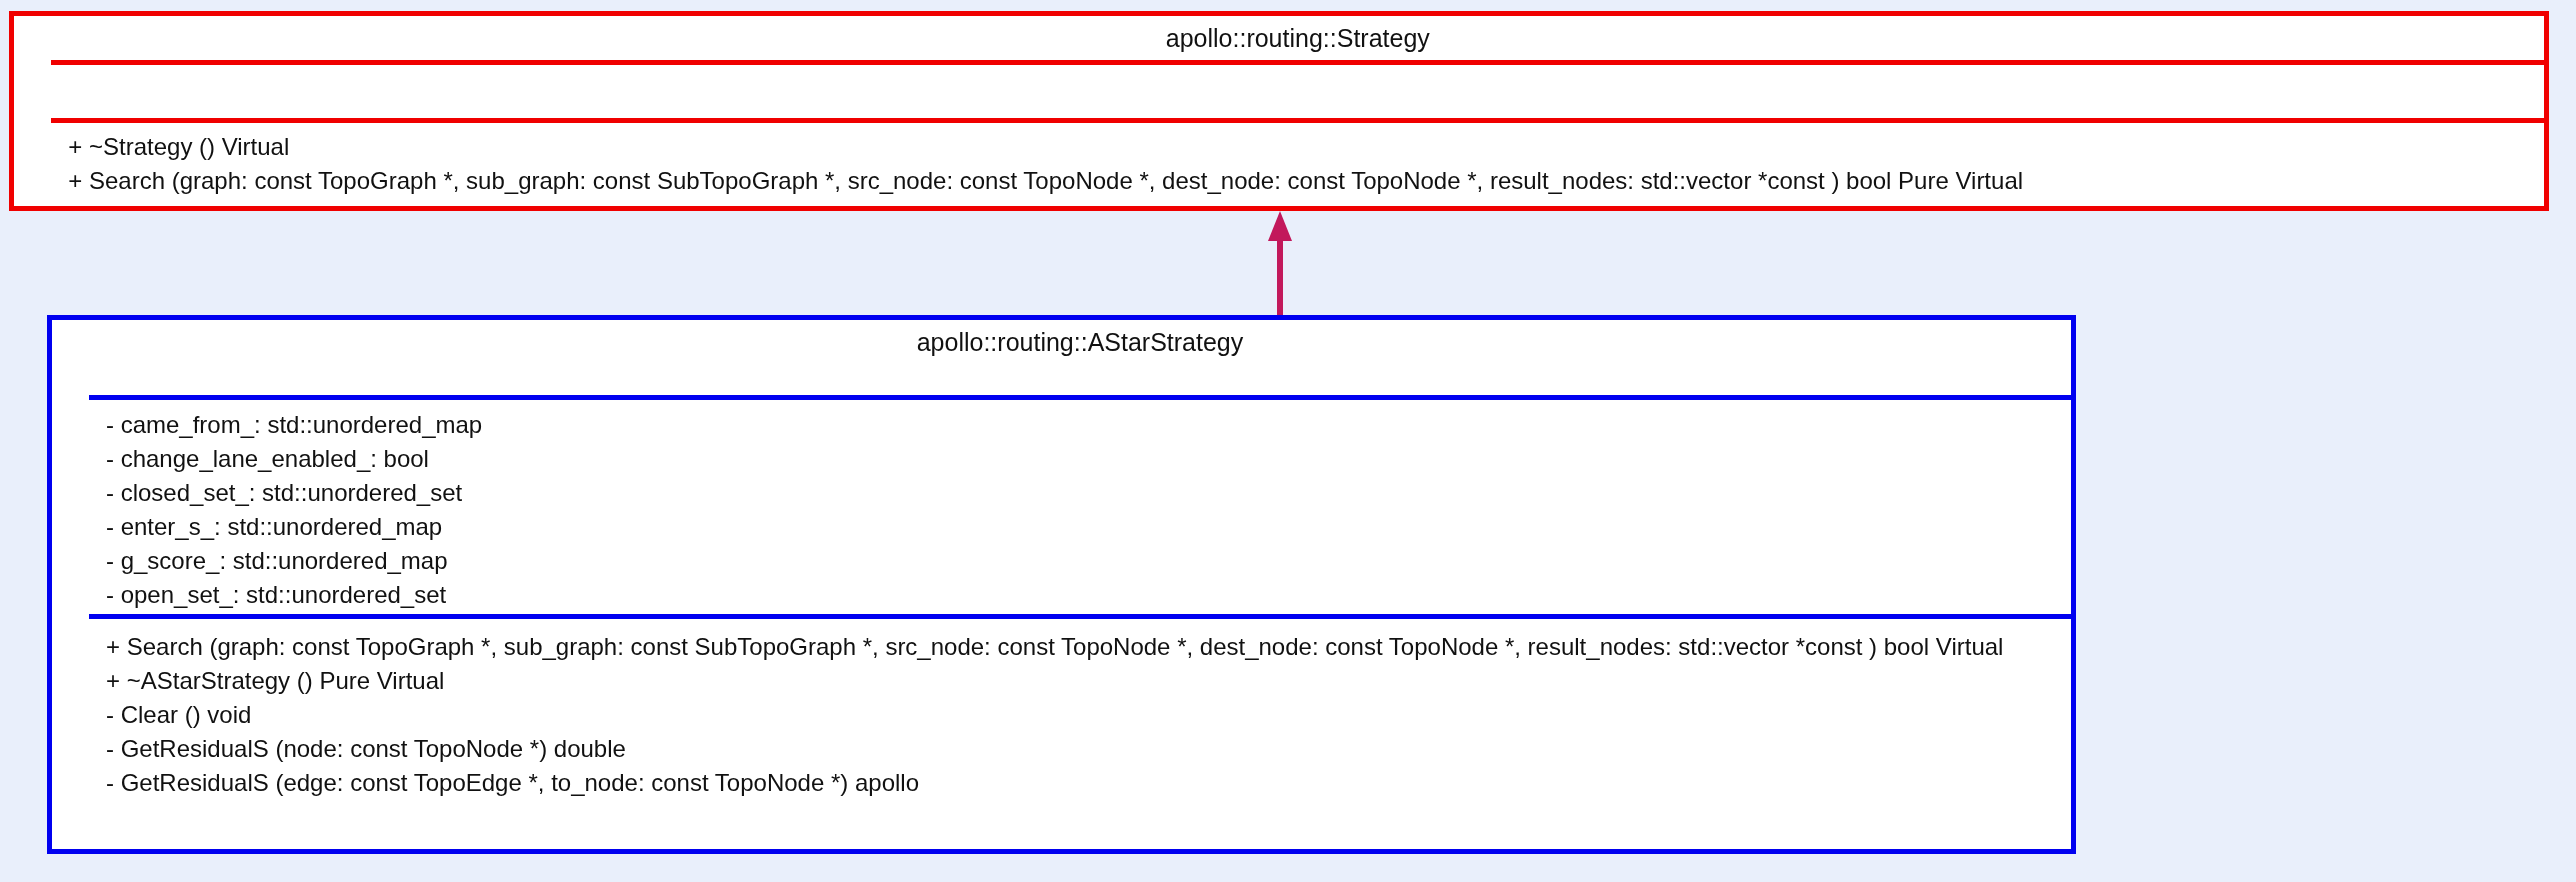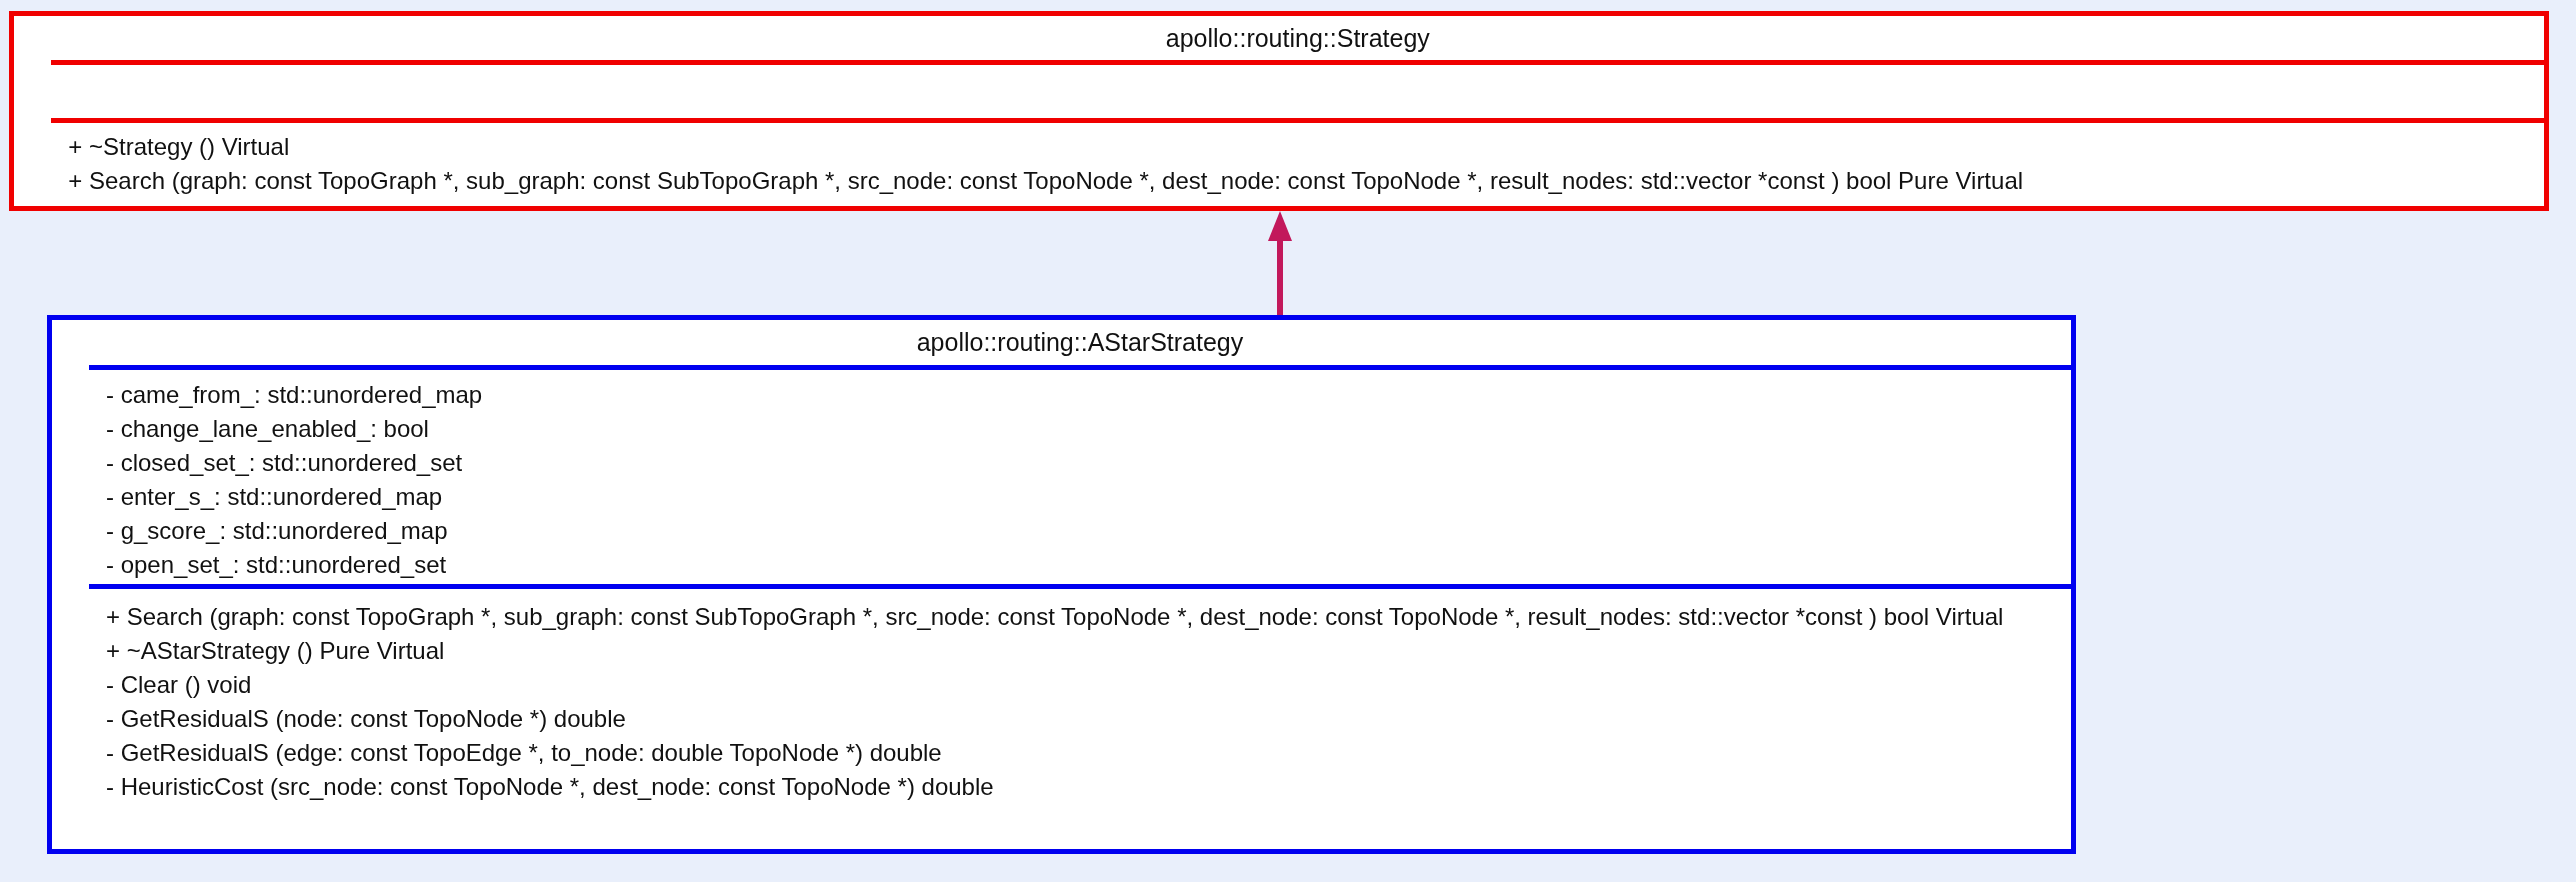--- a/index.html
+++ b/index.html
@@ -45,21 +45,21 @@
     padding-left:17px;
   }
   
   #strategy-box{left:9.3px;top:11.2px;width:2540px;height:200px;}
   #strategy-box .uml-title{height:44px;}
   #strategy-box .attrs{height:58px;}
   #strategy-box .methods{height:73px;padding-top:6.5px;}
   
   #astar-box{left:47px;top:315px;width:2029px;height:539px;}
   #astar-box .uml-title{height:45px;}
-  #astar-box .attrs{height:219px;padding-top:8.4px;}
+  #astar-box .attrs{height:219px;padding-top:8.4px;margin-top:30px;}
   #astar-box .methods{height:264px;padding-top:11.2px;}
   
   .arrow{
     position:absolute;
     left:1268px;top:211px;
     width:24px;height:105px;
     display:flex;flex-direction:column;align-items:center;
   }
   .arrow .head{
     width:0;height:0;
@@ -100,19 +100,18 @@
       <div class="line">- closed_set_: std::unordered_set</div>
       <div class="line">- enter_s_: std::unordered_map</div>
       <div class="line">- g_score_: std::unordered_map</div>
       <div class="line">- open_set_: std::unordered_set</div>
     </div>
     <div class="uml-section methods">
       <div class="line">+ Search (graph: const TopoGraph *, sub_graph: const SubTopoGraph *, src_node: const TopoNode *, dest_node: const TopoNode *, result_nodes: std::vector *const ) bool Virtual</div>
       <div class="line">+ ~AStarStrategy () Pure Virtual</div>
       <div class="line">- Clear () void</div>
       <div class="line">- GetResidualS (node: const TopoNode *) double</div>
-      <div class="line">- GetResidualS (edge: const TopoEdge *, to_node: double TopoNode *) double</div>
-      <div class="line">- HeuristicCost (src_node: const TopoNode *, dest_node: const TopoNode *) double</div>
+      <div class="line">- GetResidualS (edge: const TopoEdge *, to_node: const TopoNode *) apollo</div>
     </div>
   </section>
 
 </div>
 
 
 </body></html>

